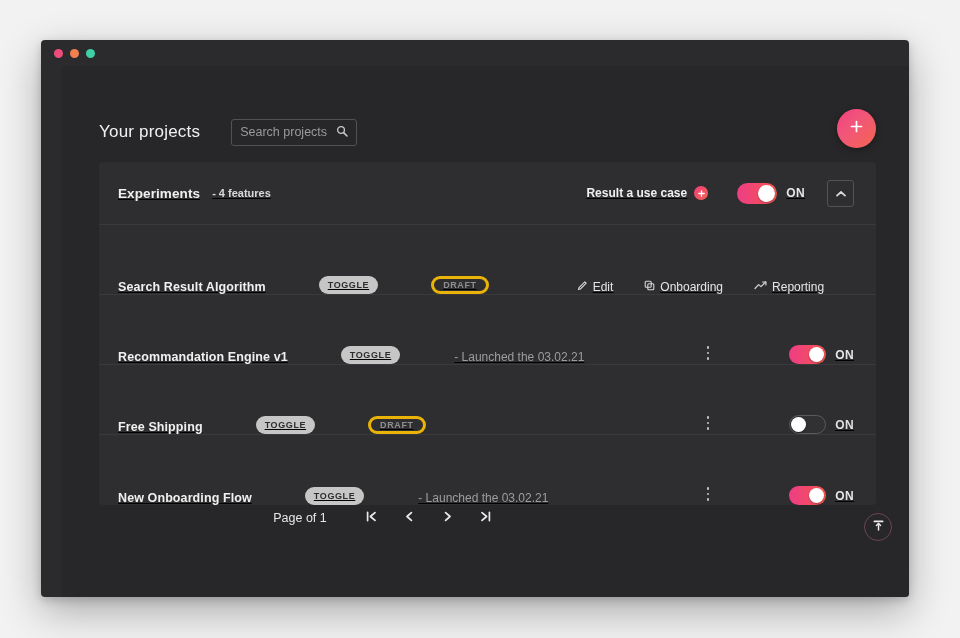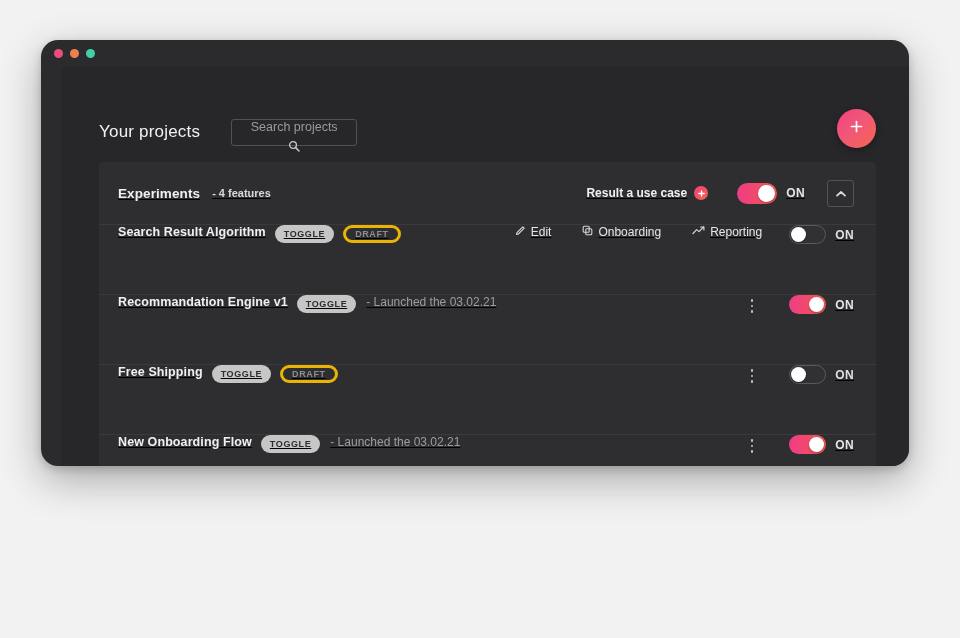--- a/index.html
+++ b/index.html
@@ -11,23 +11,23 @@
     font-family: "Liberation Sans", sans-serif;
     overflow: hidden;
   }
 
   
   .window {
     position: absolute;
     left: 41px;
     top: 40px;
     width: 868px;
-    height: 426px;
+    height: 557px;
     background: #2b2b2d;
-    border-radius: 17px;
+    border-radius: 4px;
     box-shadow: 0 14px 40px rgba(0,0,0,0.30), 0 3px 10px rgba(0,0,0,0.18);
     overflow: hidden;
   }
   .titlebar {
     height: 26px;
     display: flex;
     align-items: center;
     padding-left: 13px;
     gap: 7px;
   }
@@ -66,21 +66,20 @@
     margin-left: 31px;
     width: 126px;
     height: 27px;
     border: 1px solid #525255;
     border-radius: 3px;
     display: flex;
     align-items: center;
     padding: 0 8px;
     gap: 4px;
     background: transparent;
-    flex-direction: column;
   }
   .search-box .search-text {
     color: #9a9a9c;
     font-size: 12.5px;
     flex: 1;
     white-space: nowrap;
   }
   .search-box .mag { flex: 0 0 auto; display: block; }
 
   .fab {
@@ -149,23 +148,24 @@
     border-radius: 3px;
     display: flex; align-items: center; justify-content: center;
     margin-left: 22px;
     cursor: pointer;
   }
 
   
   .row {
     height: 70px;
     display: flex;
-    align-items: flex-start;
+    align-items: flex-end;
     padding: 0 22px 0 19px;
     border-bottom: 1px solid #3a3a3c;
+    gap: 44px;
   }
   .row:last-child { border-bottom: none; }
   .row-name {
     color: #f0f0f0;
     font-size: 12.5px;
     font-weight: 700;
     letter-spacing: 0.1px;
     white-space: nowrap;
   }
   .badge {

